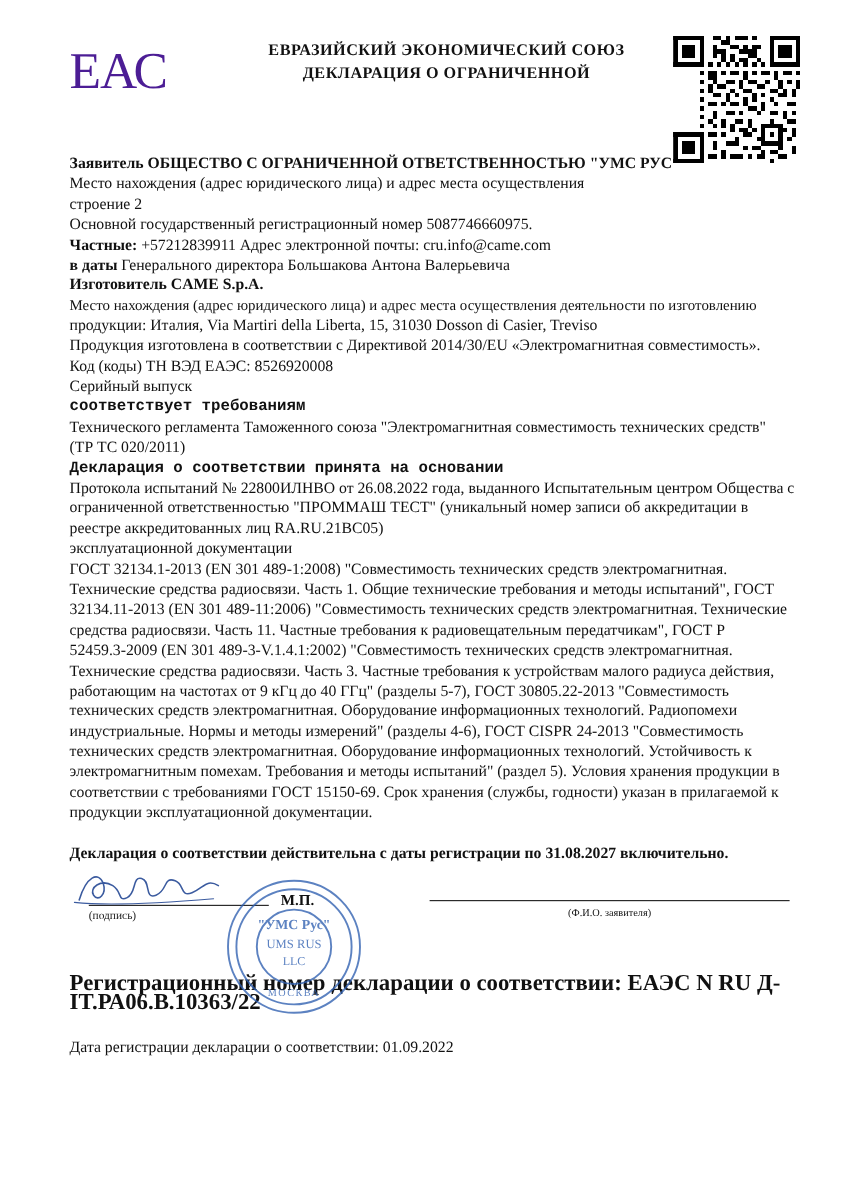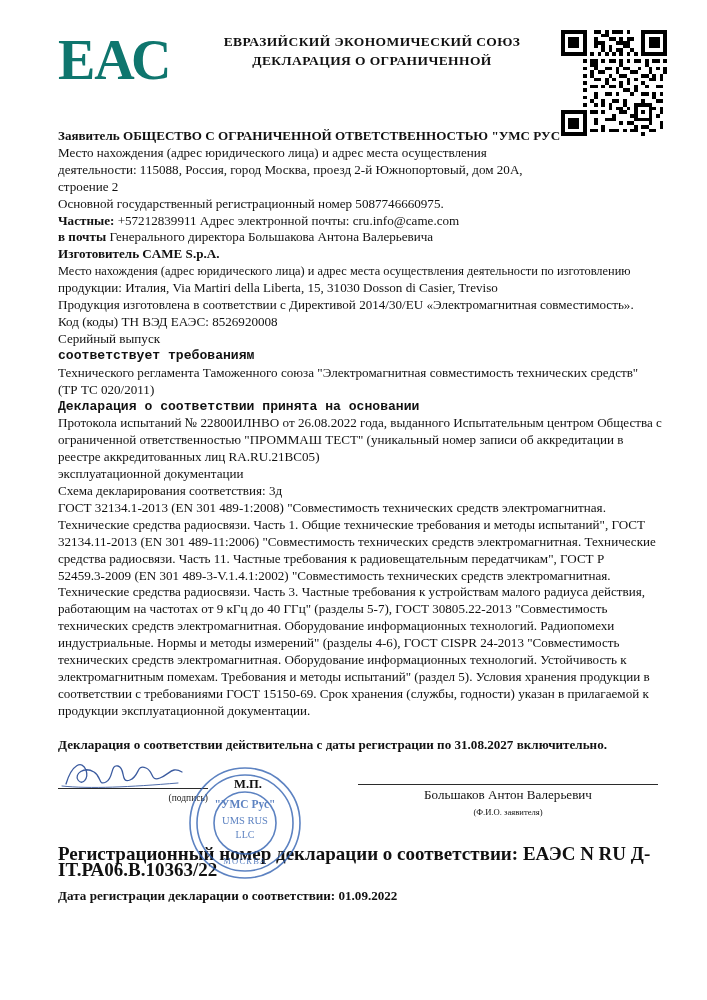--- a/index.html
+++ b/index.html
@@ -28,25 +28,25 @@
     position: relative;
     height: 96px;
   }
   .eac-mark {
     position: absolute;
     left: 0px;
     top: 12px;
     width: 86px;
     height: 52px;
     font-family: "Liberation Serif", serif;
-    font-weight: bold;
-    font-size: 56px;
+    font-weight: normal;
+    font-size: 43px;
     letter-spacing: -1px;
     line-height: 52px;
-    color: #0f766e;
+    color: #4c1d95;
     white-space: nowrap;
   }
   .title-block {
     position: absolute;
     left: 114px;
     top: 10px;
     width: 400px;
     text-align: center;
   }
   .title-block .line {
@@ -87,24 +87,24 @@
     font-weight: bold;
     font-size: 13.1px;
   }
   .sign-row {
     position: relative;
     margin-top: 8px;
     height: 60px;
   }
   .sig-col {
     position: absolute;
-    left: 0;
+    left: 16px;
     top: 0;
     width: 150px;
-    text-align: right;
+    text-align: left;
   }
   .sig-line {
     border-bottom: 1px solid #2b2b2b;
     height: 26px;
   }
   .sig-cap {
     font-size: 9.5px;
     color: #1a1a1a;
     padding-top: 1px;
   }
@@ -153,22 +153,22 @@
     height: 118px;
     opacity: 0.78;
   }
 
   .reg-line {
     margin-top: 24px;
     font-weight: bold;
     font-size: 19px;
   }
   .reg-line2 {
-    margin-top: 10px;
-    font-weight: bold;
+    margin-top: 20px;
+    font-weight: normal;
     font-size: 13.1px;
   }
 </style>
 </head>
 <body>
 
 <div class="page">
 
   <div class="header">
     <div class="eac-mark">ЕАС</div>
@@ -322,43 +322,41 @@
           <rect x="24" y="25" width="1" height="1"></rect>
         </g>
       </svg>
     </div>
   </div>
 
   <div class="content">
 
     <p class="para"><span class="b">Заявитель</span> <span class="b">ОБЩЕСТВО С ОГРАНИЧЕННОЙ ОТВЕТСТВЕННОСТЬЮ "УМС РУС"</span></p>
     <p class="para">Место нахождения (адрес юридического лица) и адрес места осуществления</p>
-    <p class="para">деятельности: 115088, Россия, город Москва, проезд 2-й Южнопортовый, дом 20А,</p>
     <p class="para">строение 2</p>
     <p class="para">Основной государственный регистрационный номер 5087746660975.</p>
     <p class="para"><span class="b">Частные:</span> <span>+57212839911 Адрес электронной почты: cru.info@came.com</span></p>
-    <p class="para"><span class="b">в почты</span> <span>Генерального директора Большакова Антона Валерьевича</span></p>
+    <p class="para"><span class="b">в даты</span> <span>Генерального директора Большакова Антона Валерьевича</span></p>
 
     <p class="para"><span class="b">Изготовитель</span> <span class="b">CAME S.p.A.</span></p>
     <p class="para" style="font-size:12.4px;">Место нахождения (адрес юридического лица) и адрес места осуществления деятельности по изготовлению</p>
     <p class="para">продукции: Италия, Via Martiri della Liberta, 15, 31030 Dosson di Casier, Treviso</p>
     <p class="para">Продукция изготовлена в соответствии с Директивой 2014/30/EU «Электромагнитная совместимость».</p>
     <p class="para"><span>Код (коды) ТН ВЭД ЕАЭС:</span> <span>8526920008</span></p>
     <p class="para">Серийный выпуск</p>
 
     <p class="sec-head">соответствует требованиям</p>
     <p class="para">Технического регламента Таможенного союза "Электромагнитная совместимость технических средств"</p>
     <p class="para">(ТР ТС 020/2011)</p>
 
     <p class="sec-head">Декларация о соответствии принята на основании</p>
     <p class="para">Протокола испытаний № 22800ИЛНВО от 26.08.2022 года, выданного Испытательным центром Общества с</p>
     <p class="para">ограниченной ответственностью "ПРОММАШ ТЕСТ" (уникальный номер записи об аккредитации в</p>
     <p class="para">реестре аккредитованных лиц RA.RU.21BC05)</p>
     <p class="para">эксплуатационной документации</p>
-    <p class="para">Схема декларирования соответствия: 3д</p>
 
     <p class="para">ГОСТ 32134.1-2013 (EN 301 489-1:2008) "Совместимость технических средств электромагнитная.</p>
     <p class="para">Технические средства радиосвязи. Часть 1. Общие технические требования и методы испытаний", ГОСТ</p>
     <p class="para">32134.11-2013 (EN 301 489-11:2006) "Совместимость технических средств электромагнитная. Технические</p>
     <p class="para">средства радиосвязи. Часть 11. Частные требования к радиовещательным передатчикам", ГОСТ Р</p>
     <p class="para">52459.3-2009 (EN 301 489-3-V.1.4.1:2002) "Совместимость технических средств электромагнитная.</p>
     <p class="para">Технические средства радиосвязи. Часть 3. Частные требования к устройствам малого радиуса действия,</p>
     <p class="para">работающим на частотах от 9 кГц до 40 ГГц" (разделы 5-7), ГОСТ 30805.22-2013 "Совместимость</p>
     <p class="para">технических средств электромагнитная. Оборудование информационных технологий. Радиопомехи</p>
     <p class="para">индустриальные. Нормы и методы измерений" (разделы 4-6), ГОСТ CISPR 24-2013 "Совместимость</p>
@@ -400,21 +398,20 @@
             <text x="59" y="44" font-size="11.5" font-weight="bold" text-anchor="middle">"УМС Рус"</text>
             <text x="59" y="60" font-size="10.5" text-anchor="middle">UMS RUS</text>
             <text x="59" y="74" font-size="10" text-anchor="middle">LLC</text>
             <text x="59" y="100" font-size="8.5" text-anchor="middle" letter-spacing="1.2">МОСКВА</text>
           </g>
         </svg>
       </div>
 
       <div class="name-col">
         <div class="sig-line-wide"></div>
-        <div class="nm">Большаков Антон Валерьевич</div>
         <div class="fio">(Ф.И.О. заявителя)</div>
       </div>
 
       <div class="mp">М.П.</div>
     </div>
 
     <div class="reg-line">
       <span>Регистрационный номер декларации о соответствии:</span>
       <span>ЕАЭС N RU Д-IT.РА06.В.10363/22</span>
     </div>

